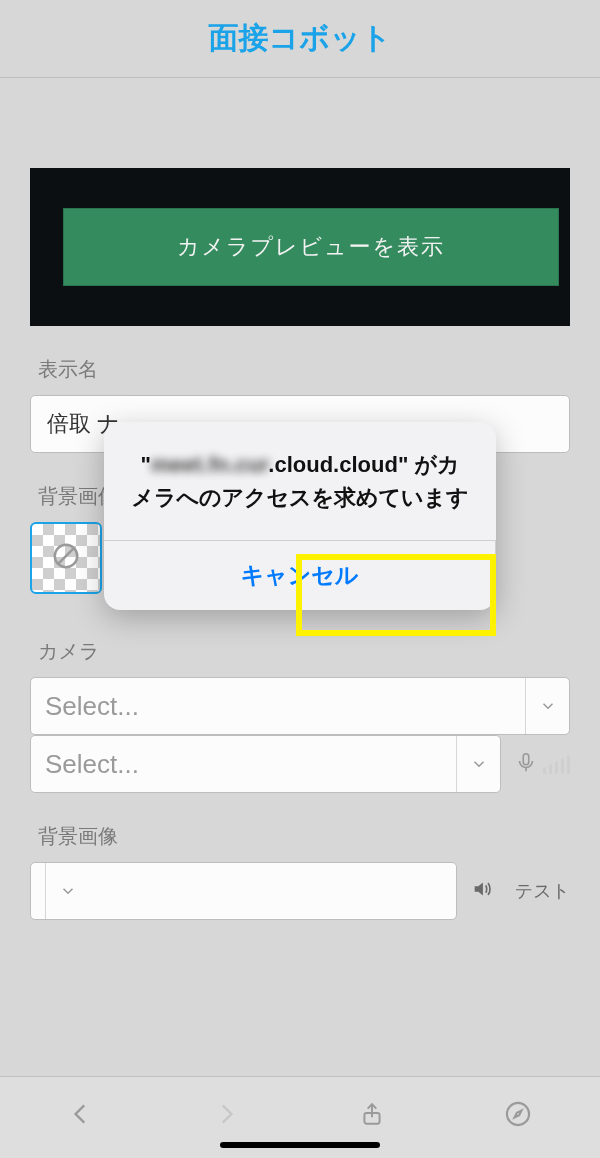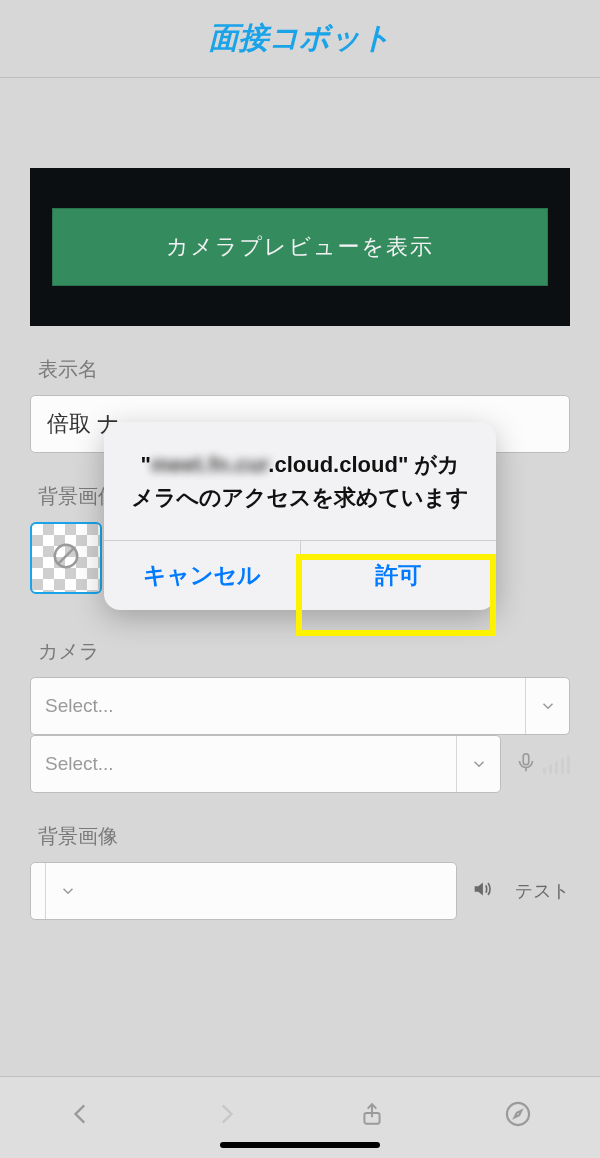--- a/index.html
+++ b/index.html
@@ -1,40 +1,40 @@
 <!DOCTYPE html>
 <html><head>
   <meta charset="utf-8">
   <style>
     * { box-sizing: border-box; margin: 0; padding: 0; font-family: -apple-system, "Hiragino Sans", sans-serif; }
     body { width: 600px; height: 1158px; background: #d7d7d7; overflow: hidden; position: relative; }
 
     
     .top-bar { height: 78px; display:flex; align-items:center; justify-content:center; background:#d7d7d7; border-bottom:1px solid #bfbfbf; }
-    .logo { font-size: 30px; font-weight: 800; font-style: italic; color:#1aa3e8; letter-spacing:0; }
+    .logo { font-size: 30px; font-weight: 800; color:#1aa3e8; letter-spacing:0; }
 
     
     .content { padding: 90px 30px 0; }
     .preview-wrap { background:#0c0f11; padding:40px 22px; }
-    .preview-btn { width:100%; height:78px; background:#338b5e; border:1px solid #2a7550; color:#f2f2f2; font-size:22px; display:flex; align-items:center; justify-content:center; letter-spacing:2px;}
+    .preview-btn { width:100%; height:78px; background:#338b5e; border:1px solid #2a7550; color:#f2f2f2; font-size:22px; display:flex; align-items:center; justify-content:center; letter-spacing:2px;margin-left:11px;}
 
     .label { color:#7a7a7a; font-size:20px; margin: 30px 8px 12px; }
     .field-label-camera { margin-top: 44px; }
 
     .text-input { width:100%; height:58px; background:#fcfcfc; border:1px solid #bdbdbd; border-radius:5px; padding:0 16px; font-size:22px; color:#333; }
     .text-input::placeholder { color:#888; }
 
     .bg-row { display:flex; gap:20px; }
     .bg-option { width:72px; height:72px; border:2px solid #1aa3e8; border-radius:6px;
       background-image:linear-gradient(45deg,#cfcfcf 25%,transparent 25%,transparent 75%,#cfcfcf 75%),linear-gradient(45deg,#cfcfcf 25%,transparent 25%,transparent 75%,#cfcfcf 75%);
       background-size:22px 22px; background-position:0 0,11px 11px; background-color:#fff; display:flex; align-items:center; justify-content:center; }
     .bg-option svg { width:30px; height:30px; }
 
     .select-row { display:flex; align-items:center; gap:14px; }
-    .select { flex:1; height:58px; background:#fcfcfc; border:1px solid #bdbdbd; border-radius:5px; display:flex; align-items:center; justify-content:space-between; padding:0 0 0 14px; color:#9a9a9a; font-size:19px; }
+    .select { flex:1; height:58px; background:#fcfcfc; border:1px solid #bdbdbd; border-radius:5px; display:flex; align-items:center; justify-content:space-between; padding:0 0 0 14px; color:#9a9a9a; font-size:26px; }
     .select.has-value { color:#666; }
     .sel-chevron { width:44px; height:100%; display:flex; align-items:center; justify-content:center; border-left:1px solid #d6d6d6; }
     .select svg { width:18px; height:18px; }
 
     .mic-ind { display:flex; align-items:center; gap:6px; color:#9a9a9a; }
     .bars { display:flex; gap:3px; align-items:flex-end; }
     .bars span{ width:3px; background:#cfcfcf; border-radius:2px;}
     .bars span:nth-child(1){height:7px}.bars span:nth-child(2){height:10px}.bars span:nth-child(3){height:13px}.bars span:nth-child(4){height:16px}.bars span:nth-child(5){height:19px}
 
     .test-link { color:#6a6a6a; font-size:18px; display:flex; align-items:center; gap:22px; }
@@ -164,16 +164,15 @@
 </div>
 <div class="home-ind"></div>
 
 <div class="dialog">
   <div class="dialog-msg">
     <span>"</span><span class="blur">meet.fn.cur</span><span>.cloud.cloud</span><span>" がカメラへのアクセスを求めています</span>
   </div>
   <div class="dialog-btns">
     <div class="dlg-btn">キャンセル</div>
     <div class="dlg-sep"></div>
-    <div class="dlg-btn">許可</div>
   </div>
 </div>
 <div class="highlight" style="left:296px;top:554px;width:200px;height:82px"></div>
 
 </body></html>

